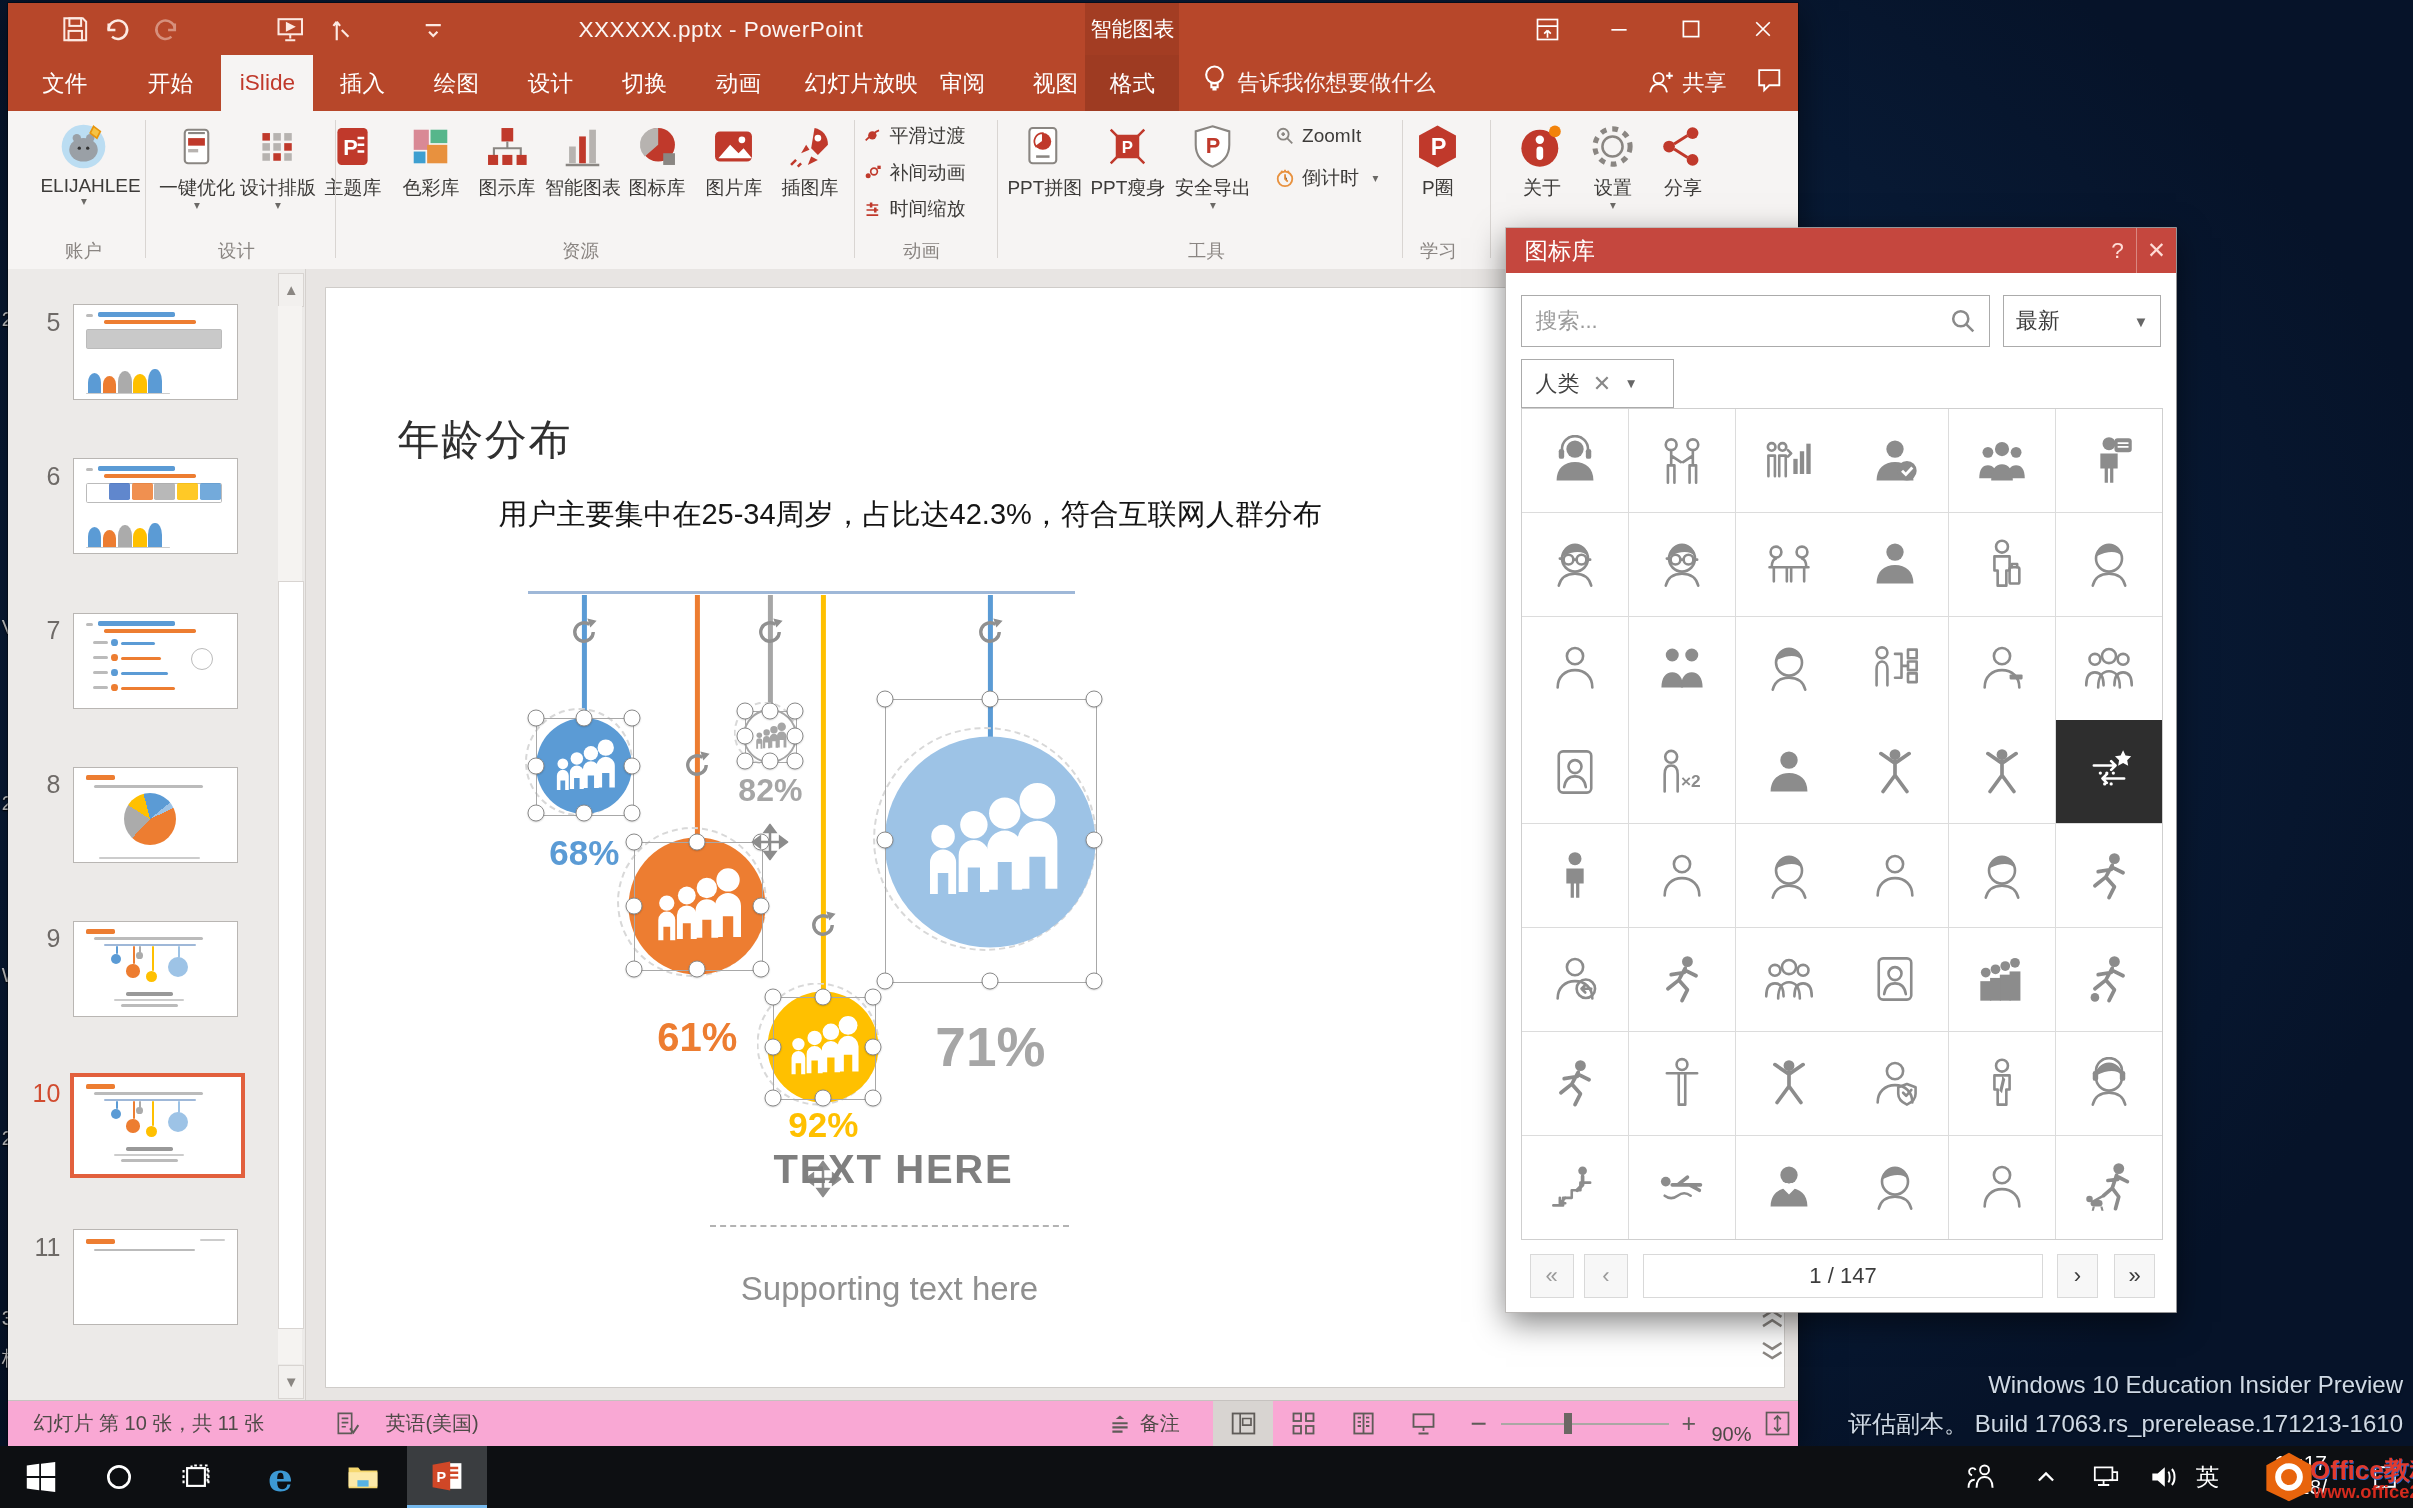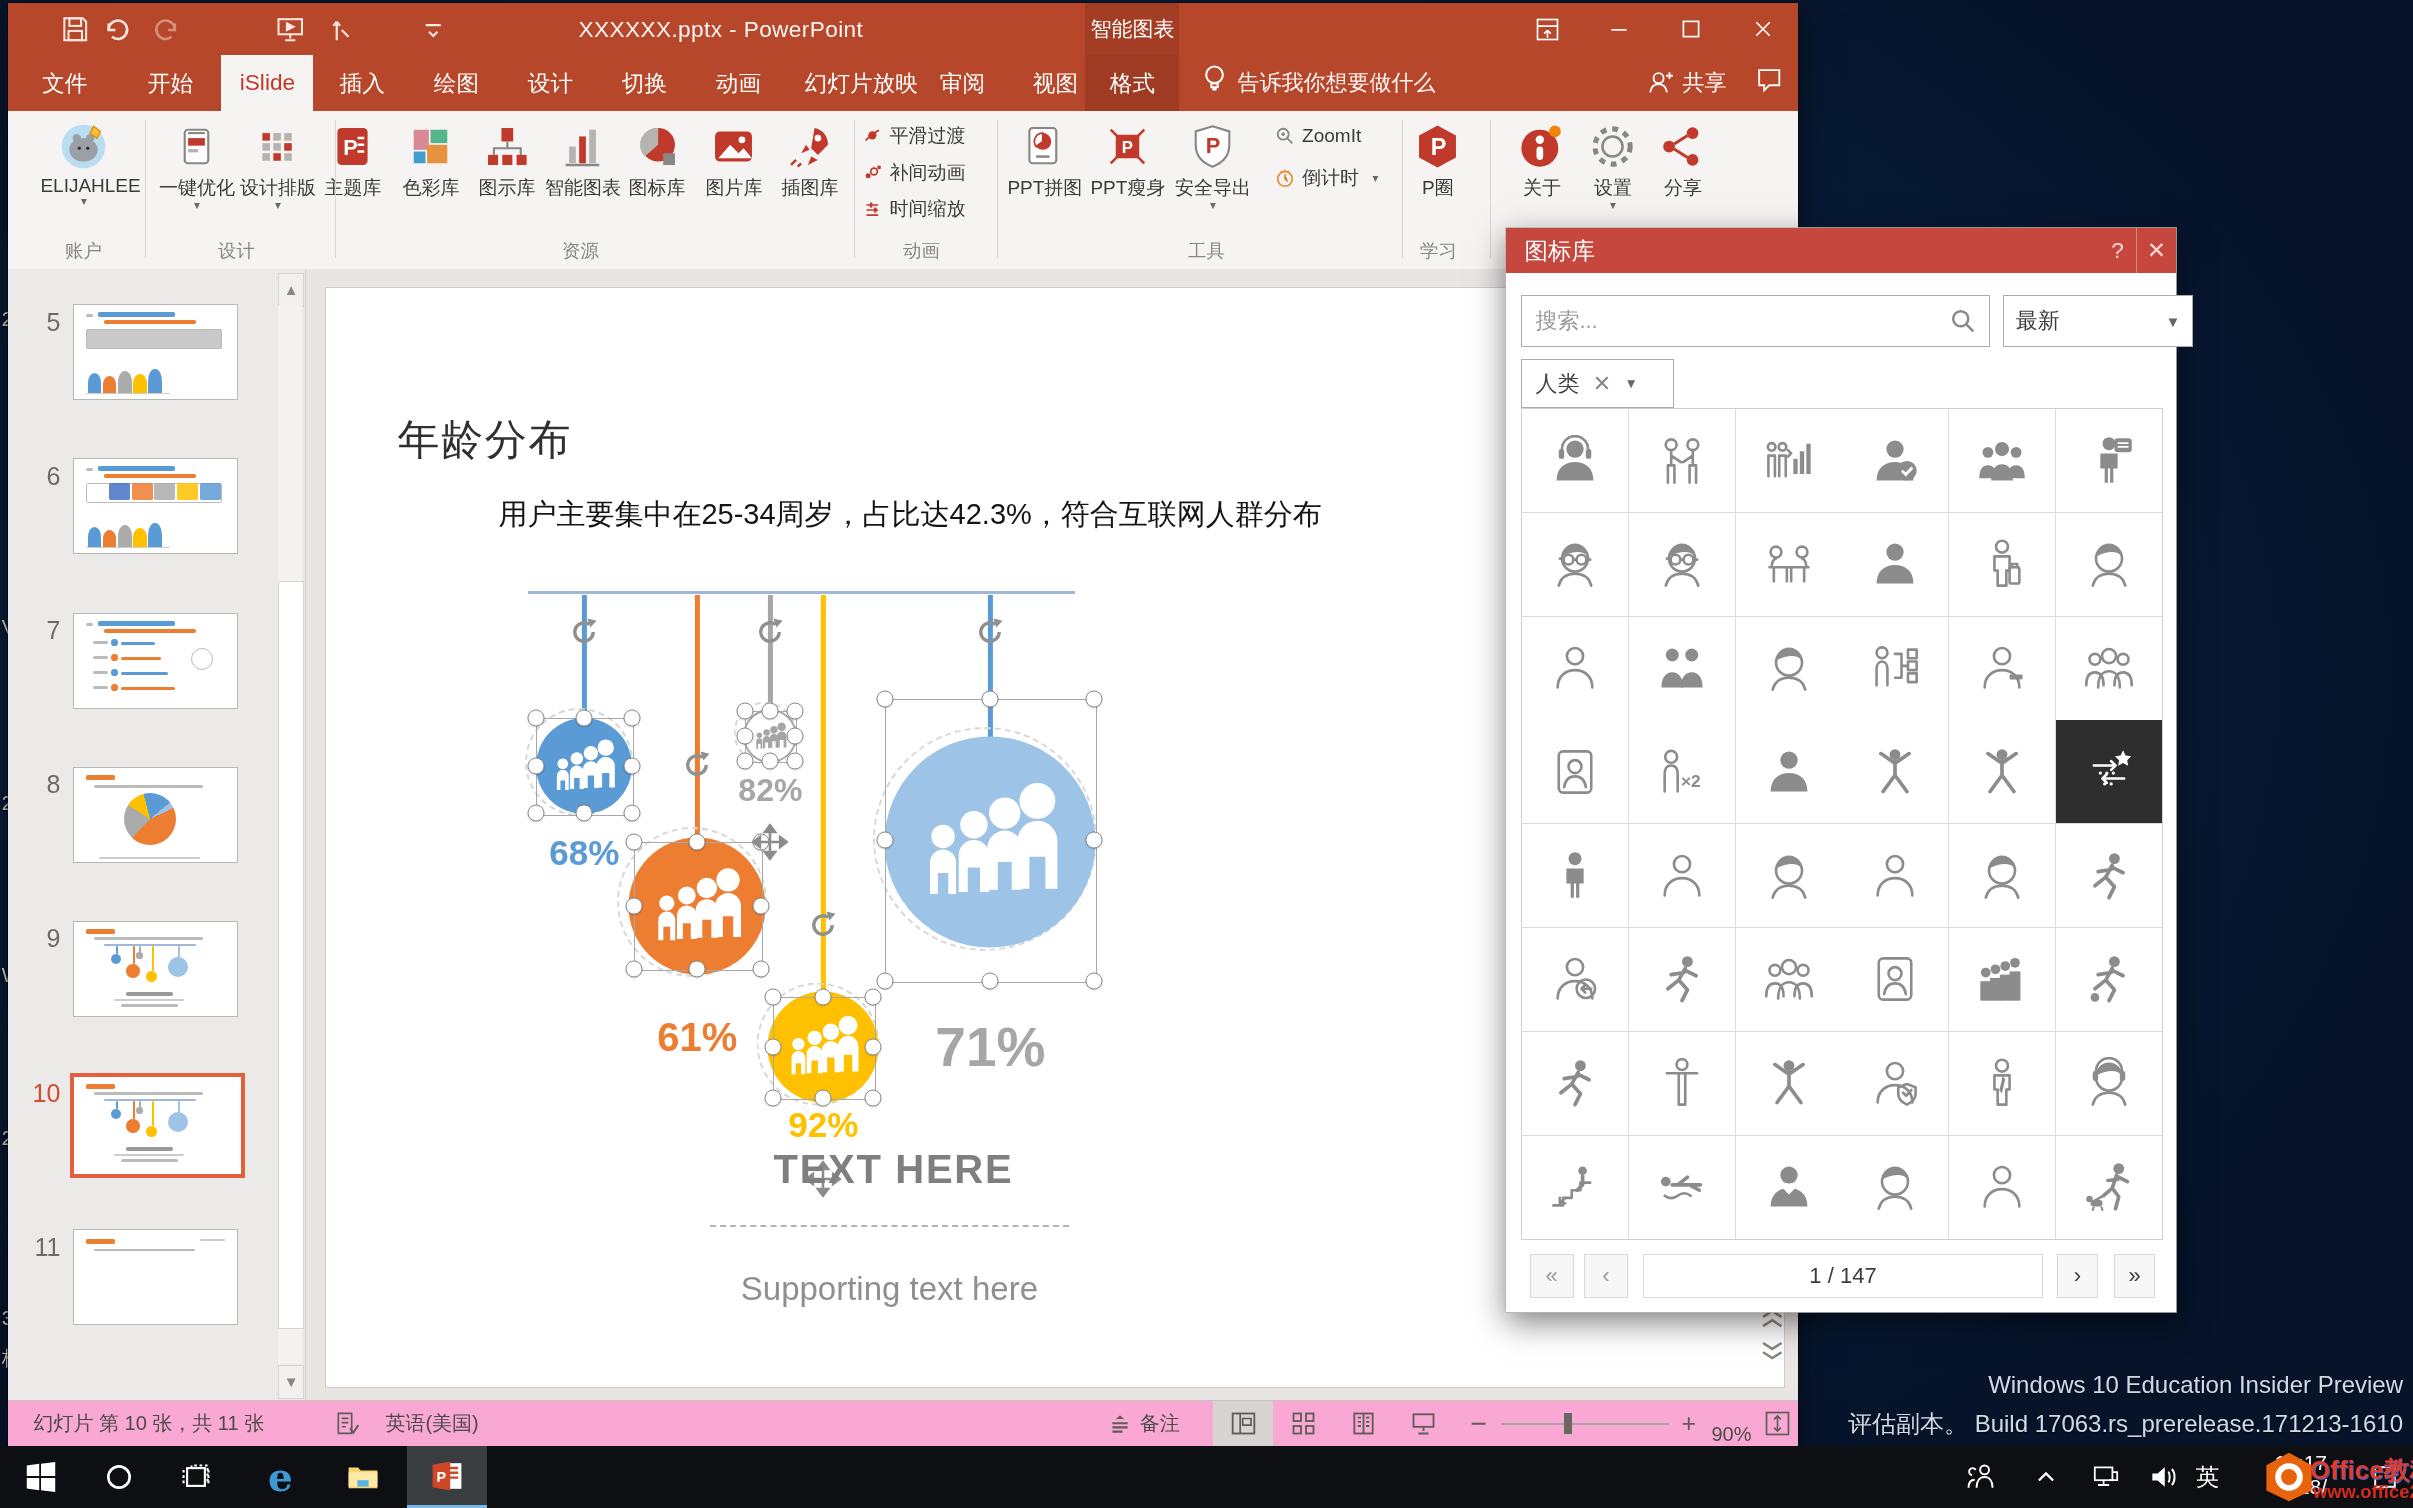--- a/index.html
+++ b/index.html
@@ -867,21 +867,21 @@
         <span>✕</span>
       </div>
   </div>
   <div class="pin" style="left:15px;top:67px;width:469px;height:52px;padding-left:13.4px;">
     <span style="color:#9a9a9a;font-size:22px;">搜索...</span>
     <svg style="position:absolute;right:11.7px;" width="28.5" height="28.5" viewBox="0 0 34 34">
         <circle cx="14" cy="14" r="9" fill="none" stroke="#8a8a8a" stroke-width="3"></circle>
         <path d="M21 21l8 8" stroke="#8a8a8a" stroke-width="3"></path>
       </svg>
   </div>
-  <div class="pin" style="left:497px;top:67px;width:190px;height:52px;padding-left:11.7px;font-size:22px;color:#3c3c3c;text-align:right;">
+  <div class="pin" style="left:497px;top:67px;width:158px;height:52px;padding-left:11.7px;font-size:22px;color:#3c3c3c;text-align:right;">
     <span>最新</span>
     <span style="position:absolute;right:11.7px;color:#666;font-size:15px;">▼</span>
   </div>
   <div class="pin" style="left:15px;top:131px;width:153px;height:49px;padding-left:13.4px;font-size:22px;color:#444;gap:13.4px;">
     <span>人类</span>
     <span style="color:#888;">✕</span>
     <span style="color:#666;font-size:13.4px;">▼</span>
   </div>
   <div class="pgrid" id="icon-grid">
       <div class="pcell">

